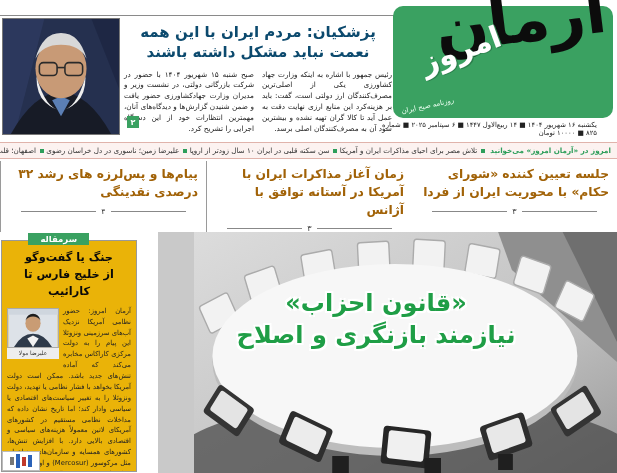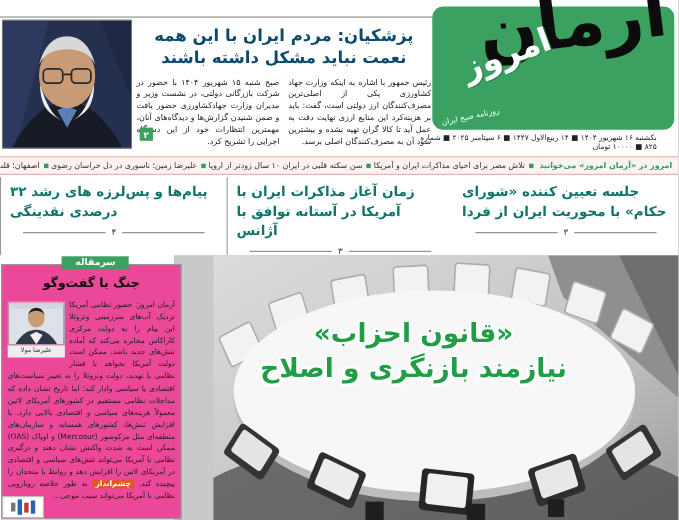--- a/index.html
+++ b/index.html
@@ -28,37 +28,37 @@
   
   .ticker { position:absolute; top:142px; left:0; right:0; height:17px; background:#fcf2f0; border-top:1px solid #e0b3ab; border-bottom:1px solid #e0b3ab; display:flex; align-items:center; gap:5px; padding:0 6px; font-size:7.2px; white-space:nowrap; overflow:hidden; direction:rtl; color:#333; }
   .ticker-lead { color:#2e9e5b; font-weight:bold; }
   .tick { display:inline-flex; align-items:center; gap:4px; }
   .tick .sq { width:4px; height:4px; background:#2e9e5b; display:inline-block; }
 
   
   .sec-row { position:absolute; top:161px; left:0; right:0; height:71px; display:flex; direction:rtl; }
   .sec-item { flex:1; padding:5px 8px 0; position:relative; }
   .sec-item + .sec-item { border-left:1px solid #9a9a9a; }
-  .sec-title { font-size:12.3px; font-weight:bold; text-align:left; line-height:1.45; color:#0f766e; }
+  .sec-title { font-size:12.3px; font-weight:bold; text-align:right; line-height:1.45; color:#a16207; }
   .sec-page { display:flex; align-items:center; gap:5px; margin:5px 12px 0; }
   .pg-line { flex:1; border-top:1px solid #888; }
   .pg-num { font-size:8px; color:#333; }
 
   
   .feature { position:absolute; top:232px; left:158px; right:0; bottom:0; overflow:hidden; background:#c9c9c9;padding-left:36px; }
   .feature svg { width:100%; height:100%; display:block; }
   .feature-overlay { position:absolute; left:78px; top:56px; width:280px; text-align:center; color:#1f9e46; font-weight:bold; direction:rtl;
       text-shadow:-2px -2px 0 #fff, 2px -2px 0 #fff, -2px 2px 0 #fff, 2px 2px 0 #fff, 0 0 6px #fff; }
   .feat-l1 { font-size:24px; line-height:1.3; }
   .feat-l2 { font-size:24px; line-height:1.4; }
 
   
-  .editorial { position:absolute; top:240px; left:1px; width:164px; bottom:1px; }
+  .editorial { position:absolute; top:240px; left:1px; width:136px; bottom:1px; }
   .ed-kicker { position:absolute; top:-7px; right:48px; background:#3aa161; color:#fff; font-size:8.5px; font-weight:bold; padding:1px 12px; z-index:2; }
-  .ed-box { position:absolute; inset:0; border:1px solid #999; background:#ec4899; padding:9px 5px 2px; overflow:hidden; }
+  .ed-box { position:absolute; inset:0; border:1px solid #999; background:#eab308; padding:9px 5px 2px; overflow:hidden; }
   .ed-headline { text-align:center; font-weight:bold; font-size:11.3px; line-height:1.5; color:#0a0a0a; }
   .ed-body { margin-top:5px; font-size:6.8px; line-height:1.6; text-align:justify; color:#222; }
   .ed-photo-wrap { float:left; width:52px; margin:2px 4px 2px 0; }
   .ed-photo { width:52px; height:40px; border:1px solid #aaa; display:block; }
   .ed-caption { display:block; font-size:5.8px; text-align:center; background:#eee; color:#333; padding:1px 0; }
   .hl { background:#e8541f; color:#fff; font-weight:bold; padding:0 3px; }
 
   
   .stamp { position:absolute; left:2px; bottom:2px; width:38px; height:20px; background:#fff; border:1px solid #bbb; z-index:3; display:flex; align-items:center; justify-content:center; gap:2px; }
   .stamp i { display:block; width:4px; height:12px; }
@@ -223,20 +223,21 @@
       <div class="feat-l1">«قانون احزاب»</div>
       <div class="feat-l2">نیازمند بازنگری و اصلاح</div>
     </div>
   </div>
 
   <div class="editorial">
     <div class="ed-kicker">سرمقاله</div>
     <div class="ed-box">
       <div class="ed-headline">
         <div>جنگ یا گفت‌وگو</div>
+        <div>از خلیج فارس تا کارائیب</div>
       </div>
       <div class="ed-body">
         <span class="ed-photo-wrap">
           <svg class="ed-photo" viewBox="0 0 52 40">
             <rect width="52" height="40" fill="#dde2e8"></rect>
             <rect x="0" y="0" width="52" height="6" fill="#cfd6de"></rect>
             <path d="M6 40 Q14 26 26 26 Q38 26 46 40 Z" fill="#2e3a4a"></path>
             <path d="M20 31 L26 40 L32 31 L26 28 Z" fill="#f2f2f2"></path>
             <ellipse cx="26" cy="15" rx="8" ry="9" fill="#c99c74"></ellipse>
             <path d="M18 12 Q20 5 26 5 Q32 5 34 12 Q31 8 26 8 Q21 8 18 12 Z" fill="#1d1d1d"></path>

